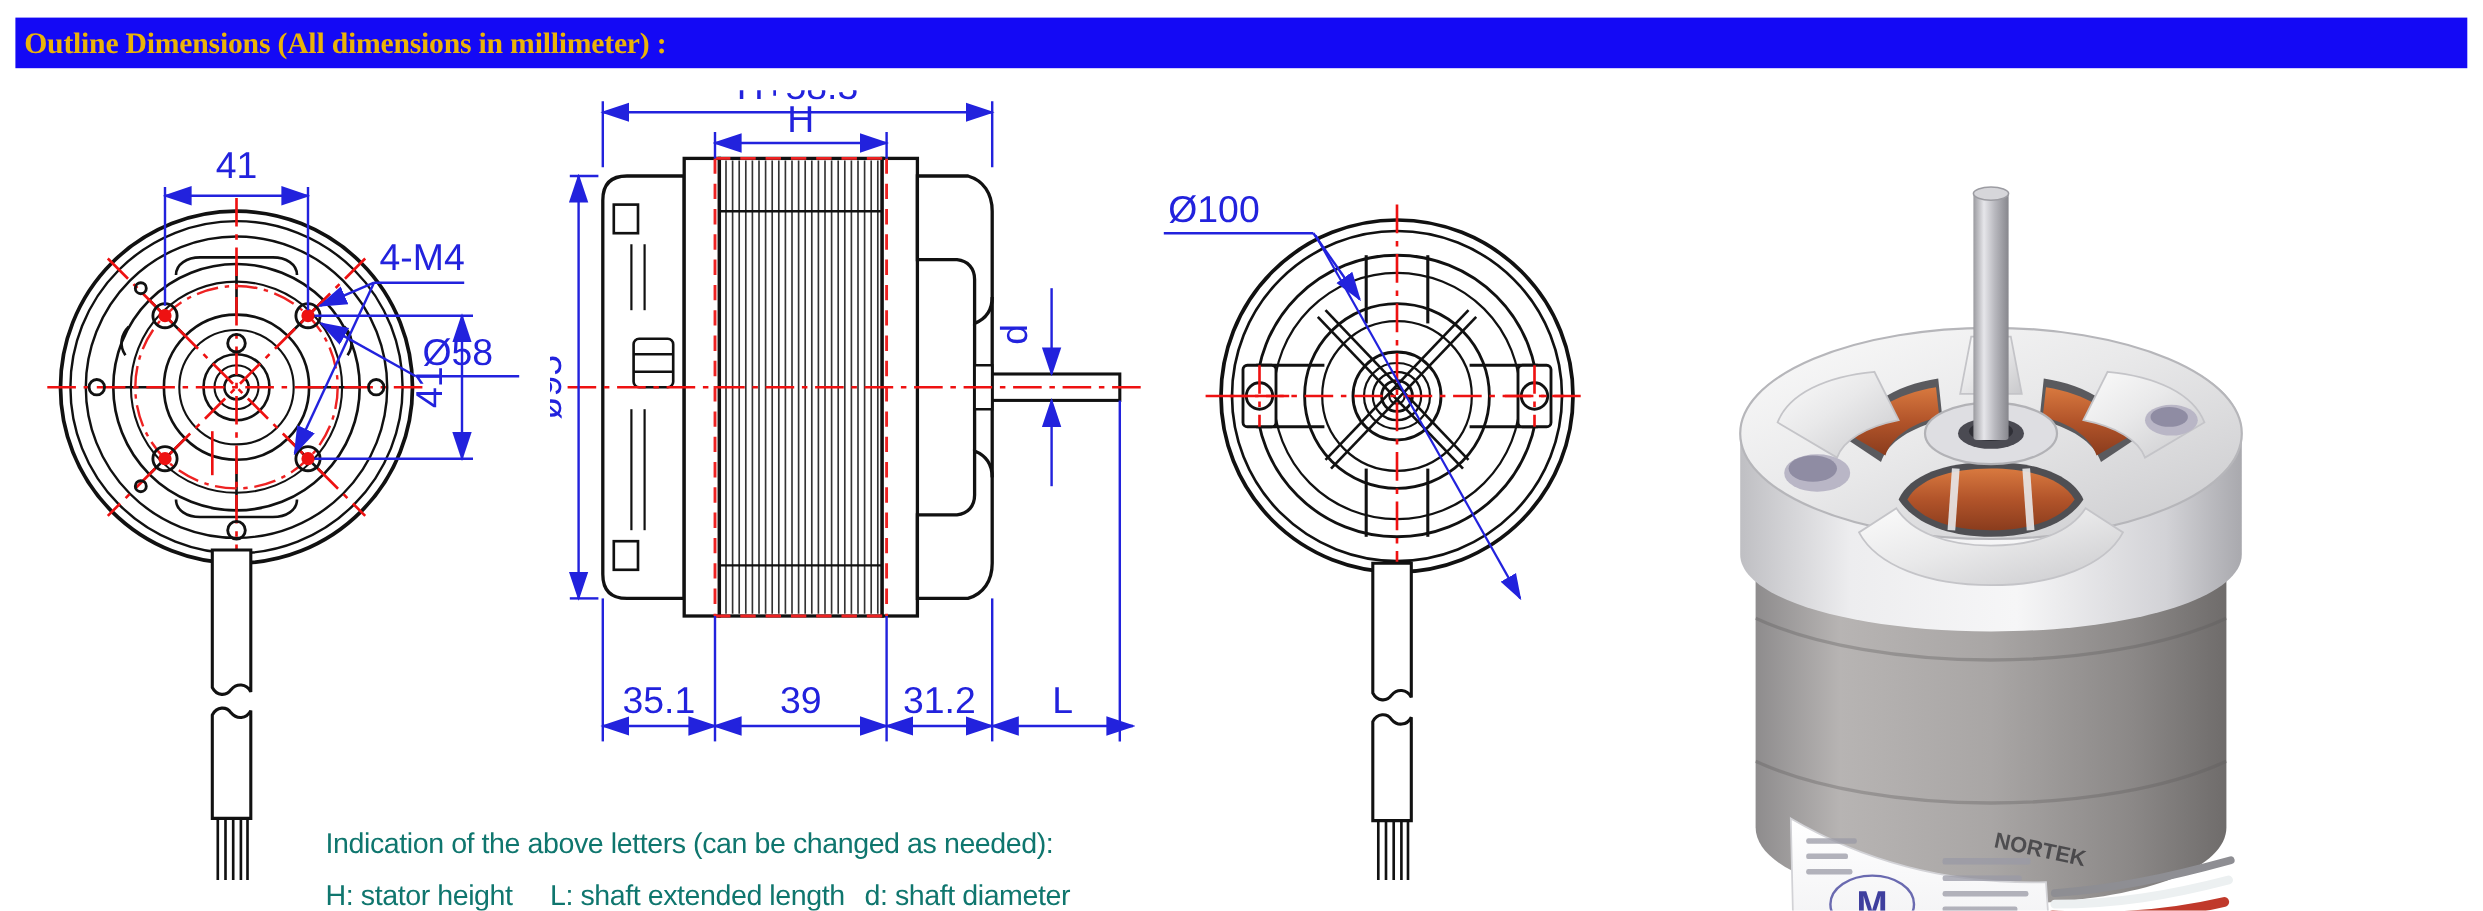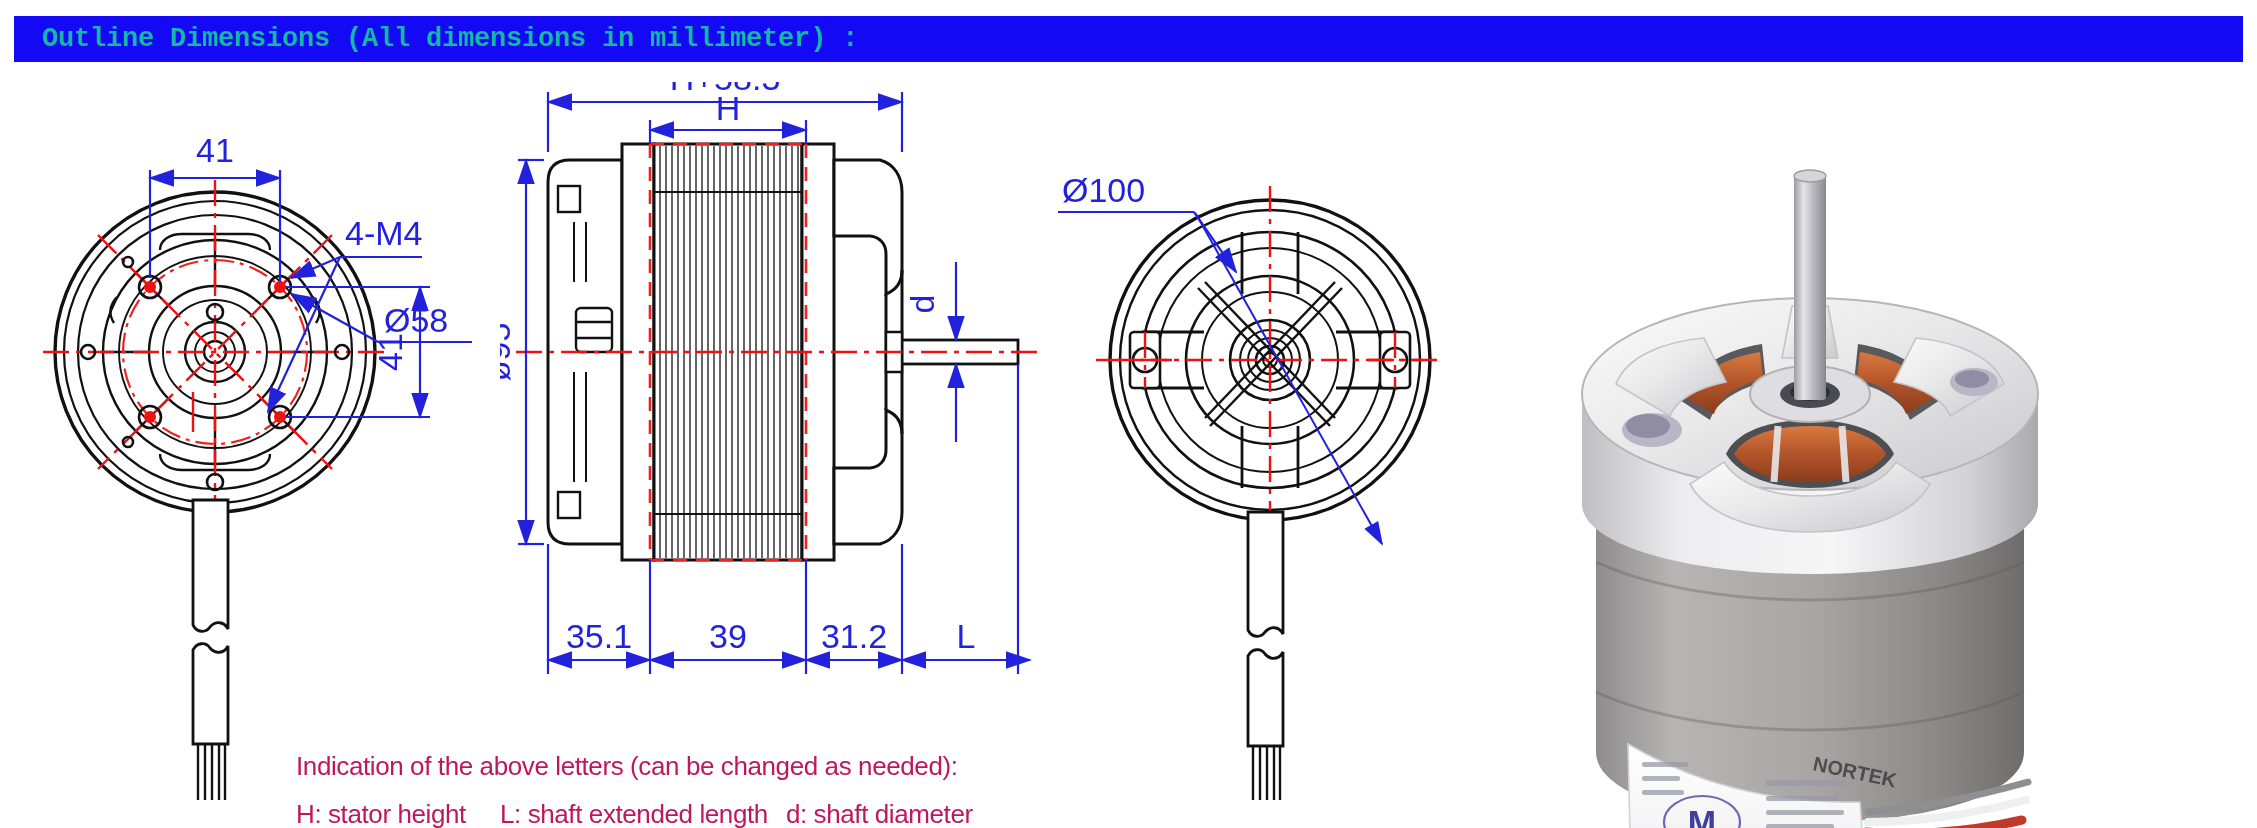--- a/index.html
+++ b/index.html
@@ -21,27 +21,27 @@
     position: absolute;
     left: 14px;
     top: 16px;
     width: 2229px;
     height: 46px;
     background: #1409f5;
     display: flex;
     align-items: center;
   }
   #header-title {
-    color: #14b8a6;
+    color: #eab308;
     font-size: 27px;
     font-weight: bold;
     letter-spacing: -0.2px;
-    padding-left: 28px;
+    padding-left: 8px;
     white-space: nowrap;
-    font-family: Liberation Mono, monospace;
+    font-family: Liberation Serif, serif;
   }
 
   
   #drawing-area {
     position: absolute;
     left: 0;
     top: 62px;
     width: 2257px;
     height: 766px;
   }
@@ -49,21 +49,21 @@
 
   
   #caption-block {
     position: absolute;
     left: 296px;
     top: 688px;
     width: 820px;
     line-height: 1.30;
   }
   .caption-line {
-    color: #be185d;
+    color: #0f766e;
     font-size: 26px;
     white-space: nowrap;
     font-family: "Liberation Sans", sans-serif;
     letter-spacing: -0.4px;
   }
   #caption-line2 { margin-top: 14px; }
   .cap-gap-1 { display:inline-block; width: 34px; }
   .cap-gap-2 { display:inline-block; width: 18px; }
 
   

